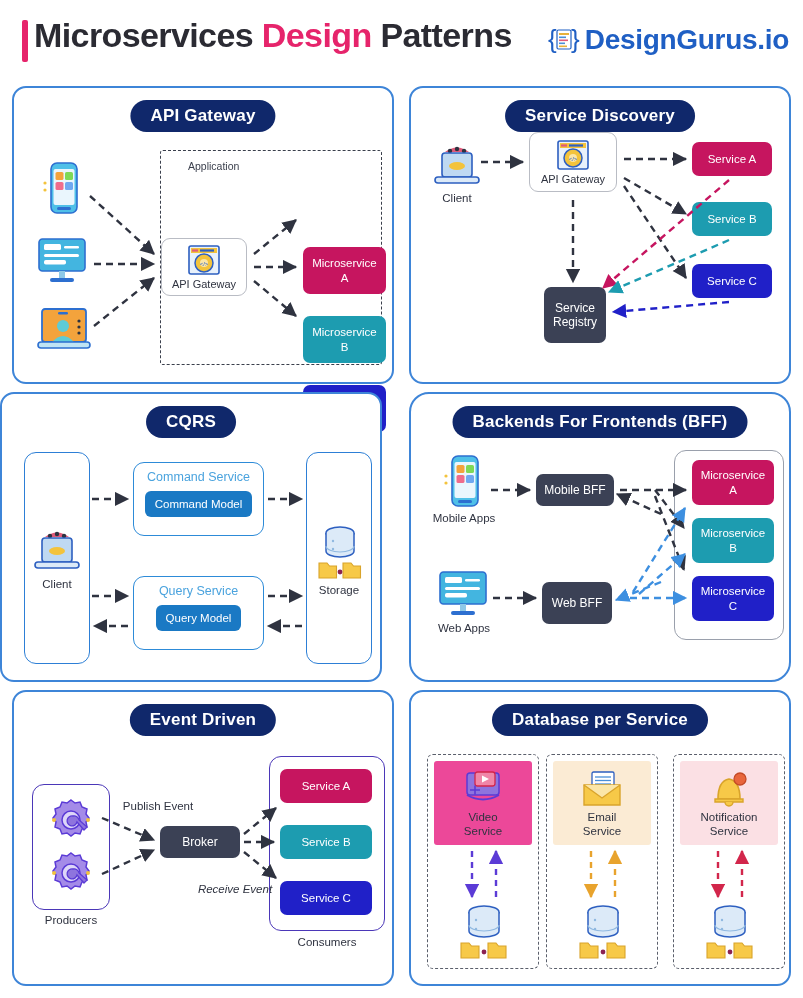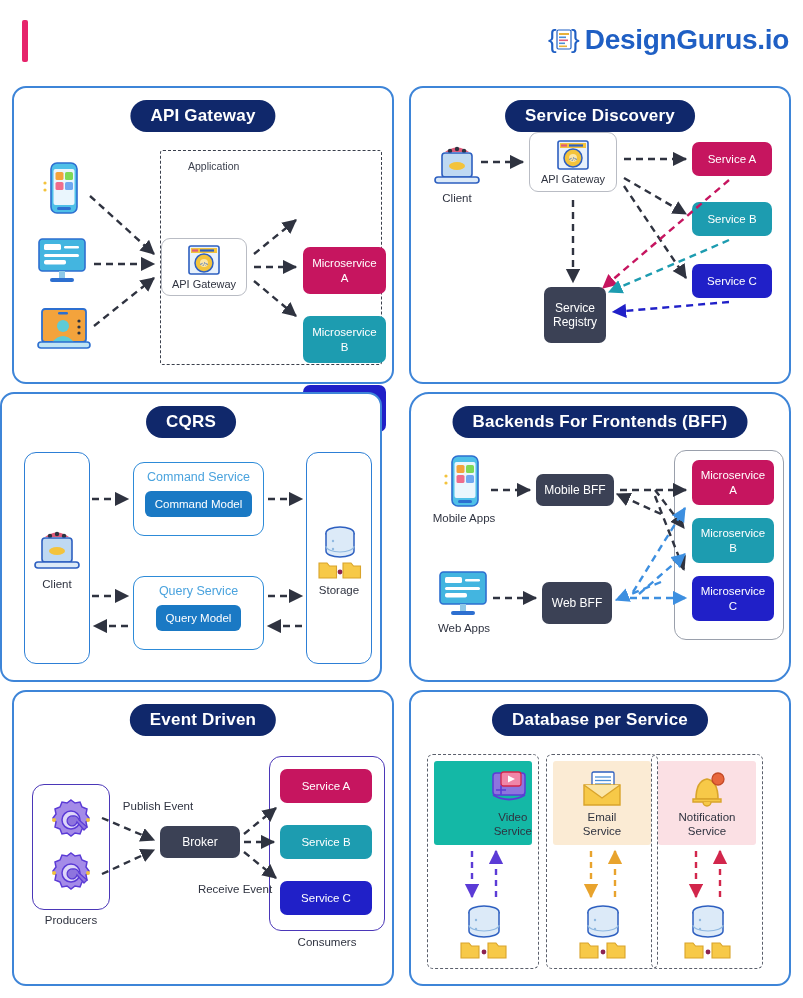--- a/index.html
+++ b/index.html
@@ -112,20 +112,21 @@
     display:flex;flex-direction:column;align-items:center;justify-content:flex-end;
     border-radius:3px;padding-bottom:6px;box-sizing:border-box;
   }
   .dbhead .lbl{font-size:11.5px;color:#2F3340;text-align:center;line-height:1.2;}
 </style>
 </head>
 <body>
 
 <div class="header">
   <div class="title-bar"></div>
+  <div class="title"><span>Microservices </span><span class="accent">Design</span><span> Patterns</span></div>
   <div class="logo">
     <span class="logo-mark">
       <svg width="32" height="30" viewBox="0 0 32 30">
         <text x="0" y="23" font-size="26" fill="#1F5FC4" font-family="Liberation Sans, sans-serif">{</text>
         <text x="23" y="23" font-size="26" fill="#1F5FC4" font-family="Liberation Sans, sans-serif">}</text>
         <rect x="9" y="5" width="14" height="19" rx="1.5" fill="#fff" stroke="#1F5FC4" stroke-width="1.2"></rect>
         <rect x="11" y="8" width="10" height="2" fill="#E8B13A"></rect>
         <rect x="11" y="11.5" width="7" height="1.6" fill="#4A8FD8"></rect>
         <rect x="11" y="14.5" width="9" height="1.6" fill="#E05A7A"></rect>
         <rect x="11" y="17.5" width="6" height="1.6" fill="#4A8FD8"></rect>
@@ -458,21 +459,21 @@
         <circle cx="7" cy="24" r="2" fill="#F3C33C"></circle>
           <circle cx="41" cy="24" r="2" fill="#F3C33C"></circle>
       </svg>
     </div>
     <div class="caption" style="left:18px;top:222px;width:78px;">Producers</div>
 
     <div class="node dark" style="left:146px;top:134px;width:80px;height:32px;">
       <span>Broker</span>
     </div>
     <div class="caption" style="left:104px;top:108px;width:80px;text-align:center;">Publish Event</div>
-    <div class="caption" style="left:176px;top:191px;width:90px;">Receive Event</div>
+    <div class="caption" style="left:176px;top:191px;width:90px;font-style:italic;">Receive Event</div>
 
     <div class="roundgroup purple" style="left:255px;top:64px;width:116px;height:175px;"></div>
     <div class="node svc pink" style="left:266px;top:77px;width:92px;height:34px;">
       <span>Service A</span>
     </div>
     <div class="node svc teal" style="left:266px;top:133px;width:92px;height:34px;">
       <span>Service B</span>
     </div>
     <div class="node svc blue" style="left:266px;top:189px;width:92px;height:34px;">
       <span>Service C</span>
@@ -494,21 +495,21 @@
       </g>
     </svg>
   </div>
 </div>
 
 <div class="panel" style="left:409px;top:690px;width:382px;height:296px;">
   <div class="panel-title">Database per Service</div>
   <div class="stage">
 
     <div class="dbcard" style="left:16px;top:62px;width:112px;height:215px;">
-      <div class="dbhead" style="background:#14b8a6;align-items:flex-end;">
+      <div class="dbhead" style="background:#ec4899;">
         <svg width="46" height="40" viewBox="0 0 46 40">
           <rect x="7" y="2" width="32" height="22" rx="3" fill="#8E74DE" stroke="#5B3BD6" stroke-width="1.5"></rect>
           <rect x="15" y="1" width="20" height="14" rx="2.5" fill="#F086A8" stroke="#D2264B" stroke-width="1.3"></rect>
           <path d="M22 4.5 l7 3.5 -7 3.5 z" fill="#fff"></path>
           <path d="M7 24 q16 9 32 0" fill="none" stroke="#5B3BD6" stroke-width="2"></path>
           <path d="M10 19 h10 M15 14.5 v9" stroke="#5B3BD6" stroke-width="1.6"></path>
         </svg>
         <div class="lbl"><span>Video</span><br><span>Service</span></div>
       </div>
       <svg class="wires">
@@ -568,21 +569,21 @@
           <path d="M9 24 a15 6 0 0 0 30 0" fill="none" stroke="#8FB8E0" stroke-width="1.2"></path>
           <circle cx="16" cy="19" r="1.2" fill="#8FB8E0"></circle>
             <circle cx="16" cy="28" r="1.2" fill="#8FB8E0"></circle>
           <path d="M1 42 h8 l2.5 3 h7.5 v12 h-18 z" fill="#F7C948" stroke="#D9A42B" stroke-width="1.1"></path>
           <path d="M28 42 h8 l2.5 3 h7.5 v12 h-18 z" fill="#F7C948" stroke="#D9A42B" stroke-width="1.1"></path>
           <circle cx="24" cy="51" r="2.4" fill="#8B2252"></circle>
         </svg>
       </div>
     </div>
 
-    <div class="dbcard" style="left:240px;top:62px;width:112px;height:215px;">
+    <div class="dbcard" style="left:262px;top:62px;width:112px;height:215px;">
       <div class="dbhead" style="background:#FBE0E4;">
         <svg width="46" height="40" viewBox="0 0 46 40">
           <path d="M12 28 q0 -18 11 -20 q11 2 11 20 z" fill="#F7C948" stroke="#D9A42B" stroke-width="1.6"></path>
           <path d="M9 28 h28 v3 h-28 z" fill="#F7C948" stroke="#D9A42B" stroke-width="1.4"></path>
           <path d="M19 31 a4 4 0 0 0 8 0" fill="#F7C948" stroke="#D9A42B" stroke-width="1.4"></path>
           <circle cx="34" cy="8" r="6" fill="#E8663C" stroke="#C44A26" stroke-width="1.3"></circle>
         </svg>
         <div class="lbl"><span>Notification</span><br><span>Service</span></div>
       </div>
       <svg class="wires">

